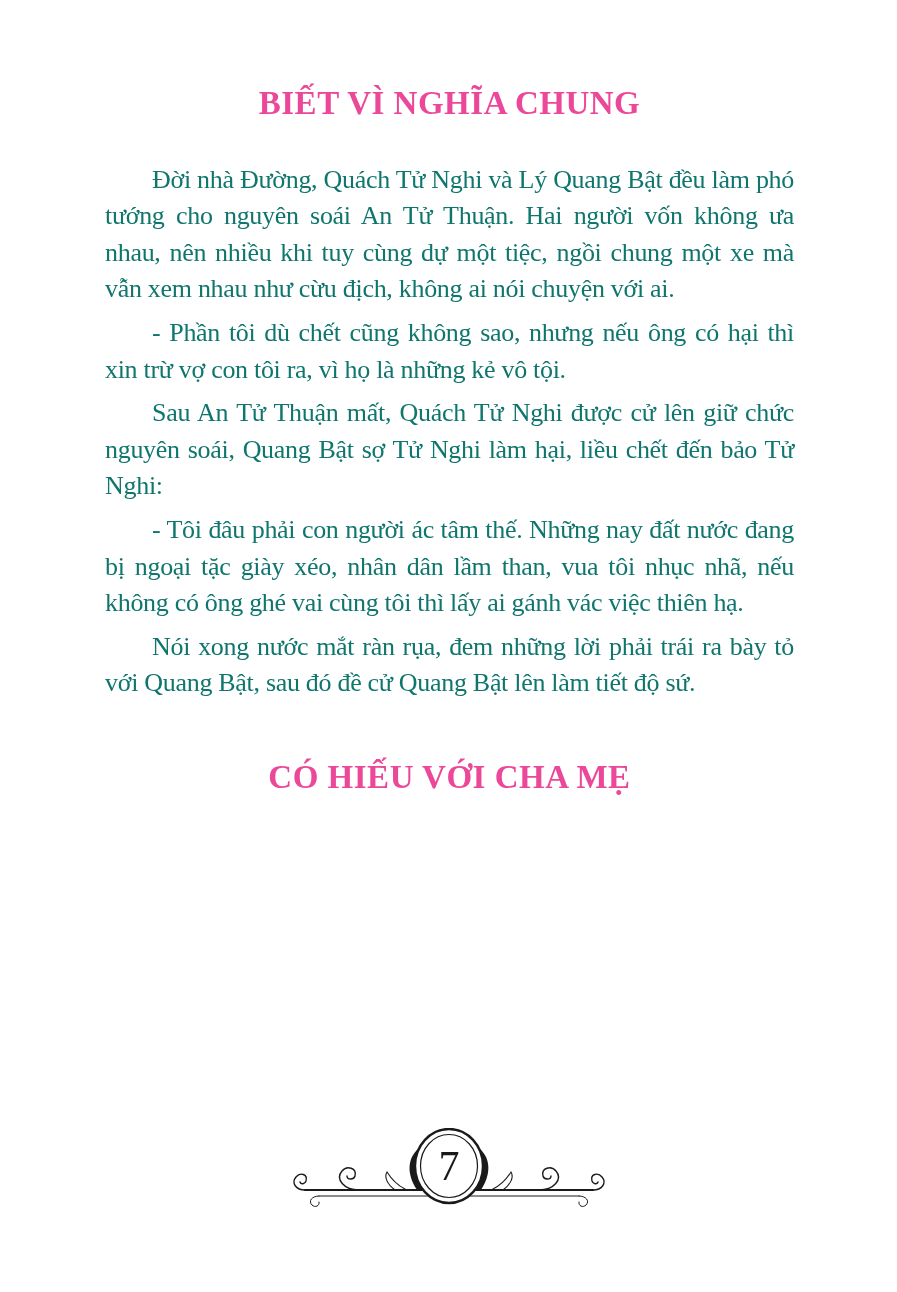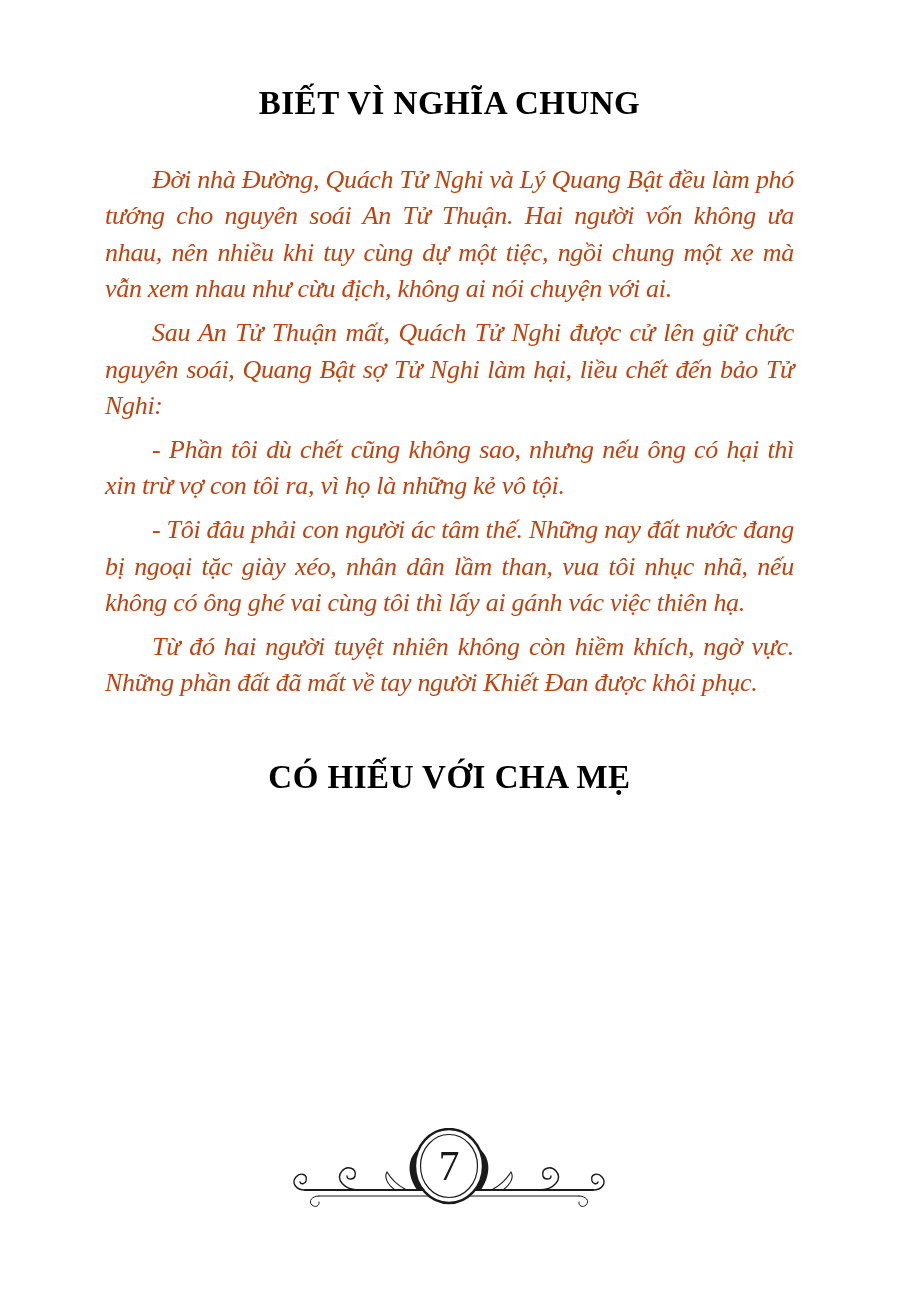--- a/index.html
+++ b/index.html
@@ -19,36 +19,35 @@
     background: #ffffff;
   }
   .content {
     padding: 84px 103px 0 105px;
   }
   .story-title {
     text-align: center;
     font-weight: bold;
     font-size: 33px;
     letter-spacing: 0.5px;
-    color: #000000;
+    color: #ec4899;
     margin: 0 0 38px 0;
     line-height: 1.2;
   }
   .story-title.second {
     margin: 56px 0 48px 0;
   }
   .para {
     font-size: 26px;
     line-height: 36.6px;
     letter-spacing: -0.3px;
     text-align: justify;
     text-indent: 47px;
     margin: 0 0 7px 0;
-    color: #c2410c;
-    font-style: italic;
+    color: #0f766e;
   }
   .footer-ornament {
     position: absolute;
     top: 1128px;
     left: 50%;
     transform: translateX(-50%);
     width: 320px;
     height: 100px;
   }
   .footer-ornament svg { display: block; }
@@ -59,24 +58,24 @@
 </style>
 </head>
 <body>
 
 <div class="page">
   <div class="content">
 
     <h1 class="story-title">BIẾT VÌ NGHĨA CHUNG</h1>
 
     <p class="para">Đời nhà Đường, Quách Tử Nghi và Lý Quang Bật đều làm phó tướng cho nguyên soái An Tử Thuận. Hai người vốn không ưa nhau, nên nhiều khi tuy cùng dự một tiệc, ngồi chung một xe mà vẫn xem nhau như cừu địch, không ai nói chuyện với ai.</p>
+    <p class="para">- Phần tôi dù chết cũng không sao, nhưng nếu ông có hại thì xin trừ vợ con tôi ra, vì họ là những kẻ vô tội.</p>
     <p class="para">Sau An Tử Thuận mất, Quách Tử Nghi được cử lên giữ chức nguyên soái, Quang Bật sợ Tử Nghi làm hại, liều chết đến bảo Tử Nghi:</p>
-    <p class="para">- Phần tôi dù chết cũng không sao, nhưng nếu ông có hại thì xin trừ vợ con tôi ra, vì họ là những kẻ vô tội.</p>
     <p class="para">- Tôi đâu phải con người ác tâm thế. Những nay đất nước đang bị ngoại tặc giày xéo, nhân dân lầm than, vua tôi nhục nhã, nếu không có ông ghé vai cùng tôi thì lấy ai gánh vác việc thiên hạ.</p>
-    <p class="para">Từ đó hai người tuyệt nhiên không còn hiềm khích, ngờ vực. Những phần đất đã mất về tay người Khiết Đan được khôi phục.</p>
+    <p class="para">Nói xong nước mắt ràn rụa, đem những lời phải trái ra bày tỏ với Quang Bật, sau đó đề cử Quang Bật lên làm tiết độ sứ.</p>
 
     <h1 class="story-title second">CÓ HIẾU VỚI CHA MẸ</h1>
 
 
   </div>
 
   <div class="footer-ornament">
     <svg width="320" height="100" viewBox="0 0 320 100" xmlns="http://www.w3.org/2000/svg" xmlns:xlink="http://www.w3.org/1999/xlink">
       <defs>
         <g id="ornHalf">

